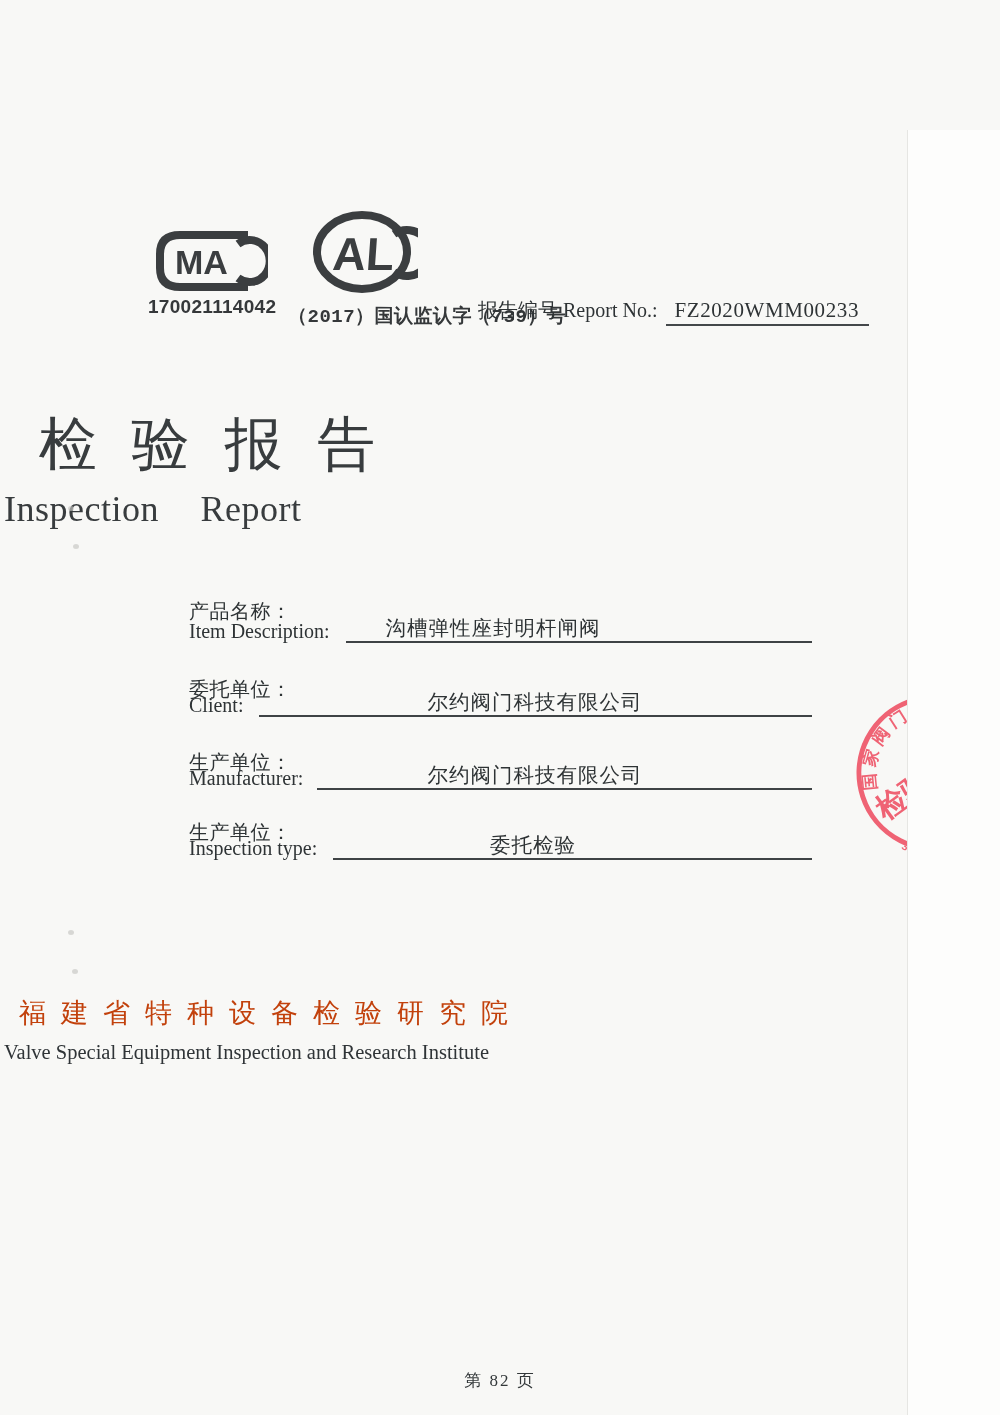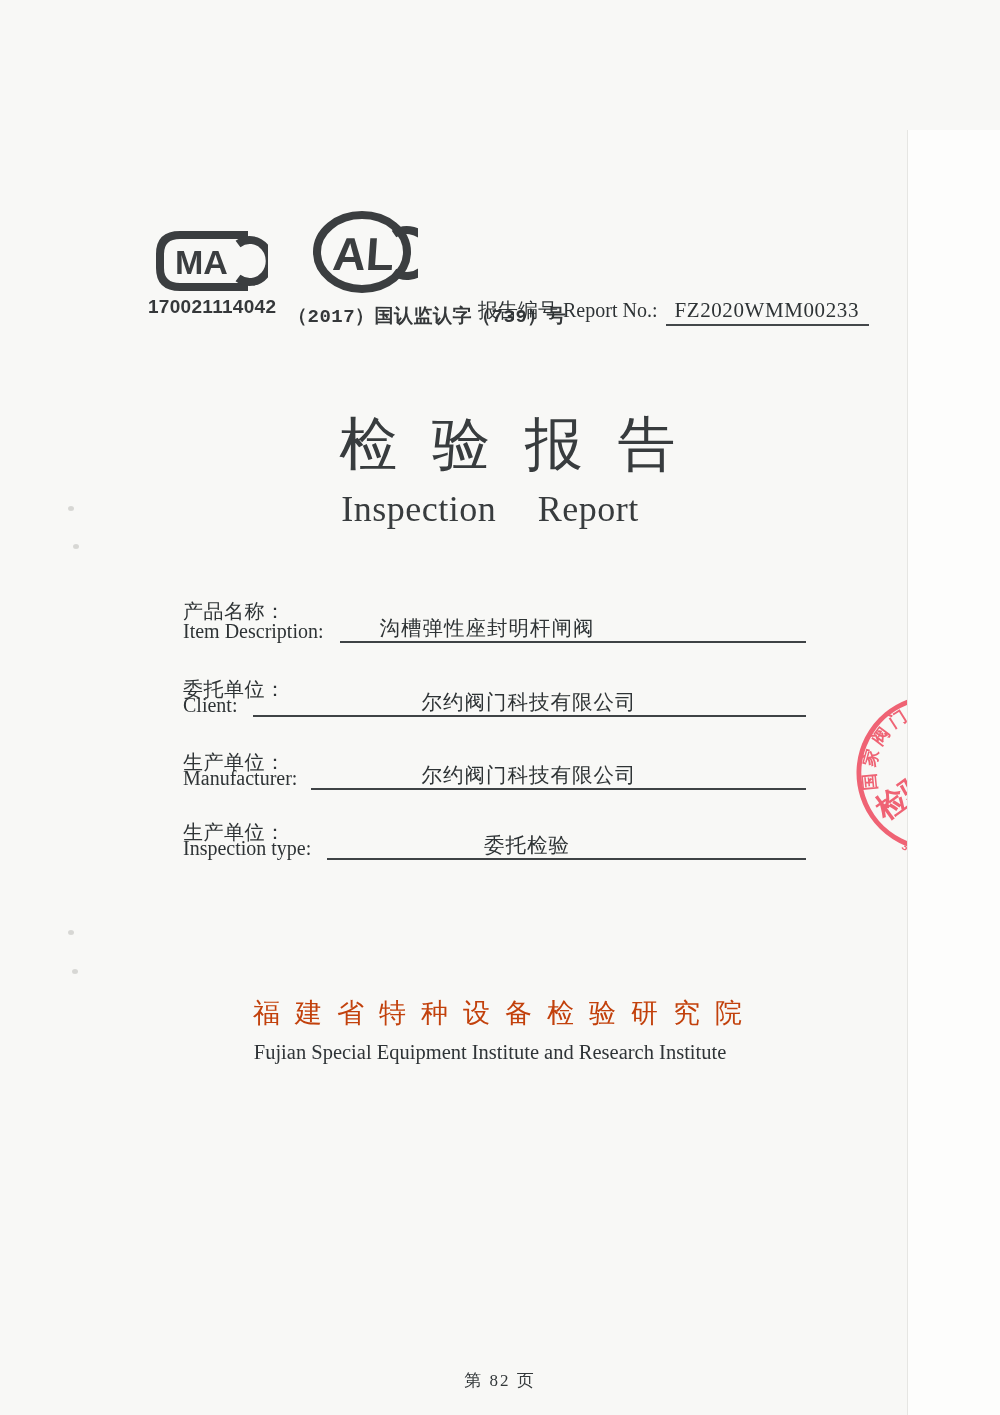--- a/index.html
+++ b/index.html
@@ -34,27 +34,27 @@
     font-weight:bold;font-size:19px;letter-spacing:.5px;color:#35383a;white-space:nowrap;
   }
 
   
   .report-line{position:absolute;left:478px;top:297px;font-size:20px;color:#2e3335;white-space:nowrap;}
   .report-line .val{
     display:inline-block;margin-left:9px;padding:0 10px 1px 8px;
     border-bottom:2px solid #44484a;font-size:21px;letter-spacing:.6px;
   }
 
-  .center-col{position:absolute;left:16px;width:948px;text-align:center;white-space:nowrap;}
+  .center-col{position:absolute;left:4px;width:948px;text-align:left;white-space:nowrap;}
 
   .title-zh{top:406px;font-size:58px;color:#383c3e;letter-spacing:.60em;padding-left:.60em;}
   .title-en{top:488px;font-size:36px;color:#383c3e;word-spacing:32px;letter-spacing:.5px;}
 
   
-  .frow{position:absolute;left:10px;width:825px;padding-left:40px;}
+  .frow{position:absolute;left:16px;width:825px;padding-left:40px;}
   .frow .lz{position:absolute;left:173px;top:0;font-size:20px;letter-spacing:.5px;}
   .frow .le{position:absolute;left:173px;bottom:0;font-size:20px;}
   .frow .uline{position:absolute;bottom:0;height:0;border-bottom:2px solid #3f4345;}
   .frow .fval{position:absolute;bottom:1px;transform:translateX(-50%);font-size:20.5px;letter-spacing:1px;white-space:nowrap;}
   .r1{top:598px;height:45px;} .r1 .uline{left:330px;width:466px;} .r1 .fval{left:477px;}
   .r2{top:676px;height:41px;} .r2 .uline{left:243px;width:553px;} .r2 .fval{left:519px;}
   .r3{top:749px;height:41px;} .r3 .uline{left:301px;width:495px;} .r3 .fval{left:519px;}
   .r4{top:819px;height:41px;} .r4 .uline{left:317px;width:479px;} .r4 .fval{left:517px;}
 
   
@@ -120,21 +120,21 @@
     <span class="fval">尔约阀门科技有限公司</span>
   </div>
   <div class="frow r4">
     <span class="lz">生产单位：</span>
     <span class="le">Inspection type:</span>
     <span class="uline"></span>
     <span class="fval">委托检验</span>
   </div>
 
   <div class="center-col inst-zh1">福建省特种设备检验研究院</div>
-  <div class="center-col inst-en1">Fujian Special Equipment Institute and Research Institute</div>
+  <div class="center-col inst-en1">Valve Special Equipment Inspection and Research Institute</div>
 
   <div class="stamp-clip">
     <svg width="180" height="180" viewBox="0 0 180 180">
       <g transform="rotate(-18 90 90)" opacity="0.88">
         <circle cx="90" cy="90" r="76" fill="none" stroke="#ee4f63" stroke-width="5"></circle>
         <defs>
           <path id="arcPath" d="M 90,90 m -60,0 a 60,60 0 1 1 120,0 a 60,60 0 1 1 -120,0"></path>
         </defs>
         <text font-size="17" font-weight="bold" fill="#ee4f63" letter-spacing="5" font-family="Liberation Serif, serif">
           <textPath href="#arcPath" startOffset="2">国家阀门产品</textPath>

